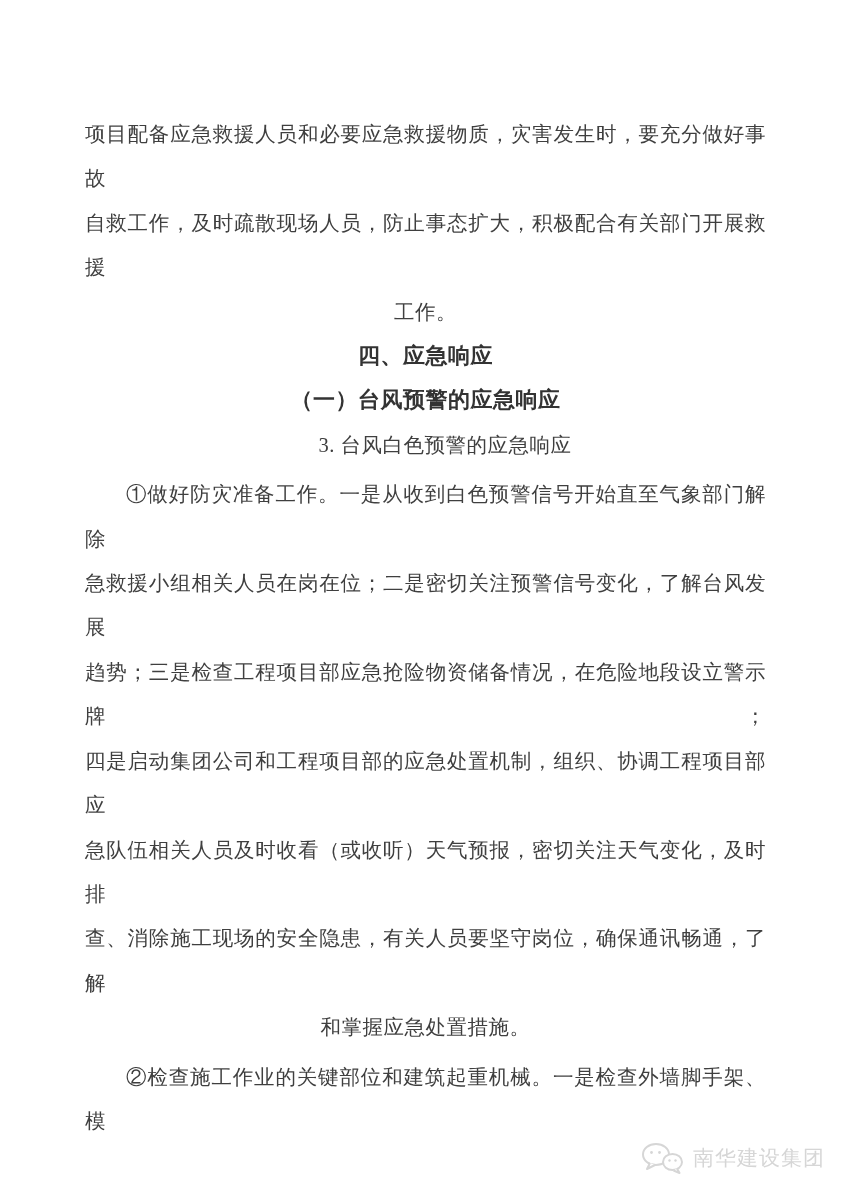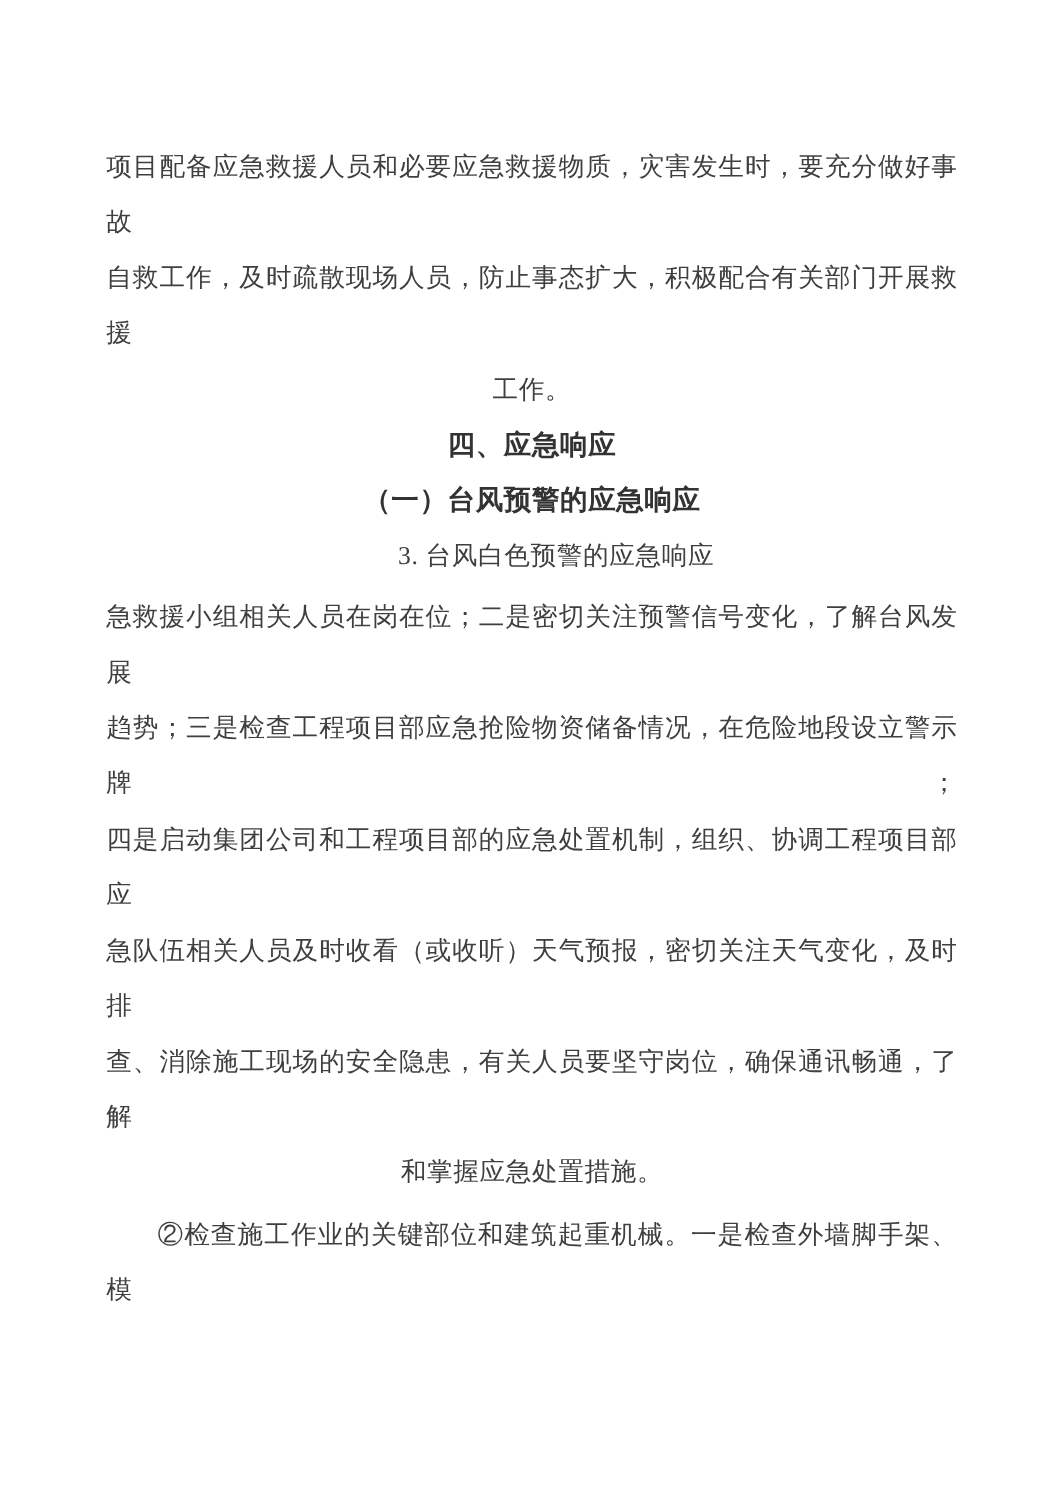--- a/index.html
+++ b/index.html
@@ -77,26 +77,42 @@
       <div class="block h1">
         <div class="line">四、应急响应</div>
       </div>
       <div class="block h2">
         <div class="line">（一）台风预警的应急响应</div>
       </div>
       <div class="block num">
         <div class="line">3.  台风白色预警的应急响应</div>
       </div>
       <div class="block body-para">
+        <div class="line indent fill">①做好防灾准备工作。一是从收到白色预警信号开始直至气象部门解除</div>
         <div class="line fill">急救援小组相关人员在岗在位；二是密切关注预警信号变化，了解台风发展</div>
         <div class="line fill">趋势；三是检查工程项目部应急抢险物资储备情况，在危险地段设立警示牌；</div>
         <div class="line fill">四是启动集团公司和工程项目部的应急处置机制，组织、协调工程项目部应</div>
         <div class="line fill">急队伍相关人员及时收看（或收听）天气预报，密切关注天气变化，及时排</div>
         <div class="line fill">查、消除施工现场的安全隐患，有关人员要坚守岗位，确保通讯畅通，了解</div>
         <div class="line">和掌握应急处置措施。</div>
       </div>
       <div class="block body-para">
         <div class="line indent fill">②检查施工作业的关键部位和建筑起重机械。一是检查外墙脚手架、模</div>
       </div>
     </main>
 
+  <footer class="watermark">
+    <span class="wm-icon">
+      <svg width="44" height="32" viewBox="0 0 44 32" fill="none" xmlns="http://www.w3.org/2000/svg">
+        <ellipse cx="16" cy="12.5" rx="13" ry="10.5" stroke="#d6d6d6" stroke-width="2" fill="#ffffff"></ellipse>
+        <path d="M10 21 L7 27 L15 23" stroke="#d6d6d6" stroke-width="2" fill="#ffffff" stroke-linejoin="round"></path>
+        <circle cx="11.5" cy="10.5" r="1.4" fill="#d6d6d6"></circle>
+        <circle cx="19.5" cy="10.5" r="1.4" fill="#d6d6d6"></circle>
+        <ellipse cx="32.5" cy="20" rx="9.5" ry="8" stroke="#d6d6d6" stroke-width="2" fill="#ffffff"></ellipse>
+        <path d="M37 26.5 L39.5 31 L33.5 28.5" stroke="#d6d6d6" stroke-width="2" fill="#ffffff" stroke-linejoin="round"></path>
+        <circle cx="29.5" cy="18.5" r="1.2" fill="#d6d6d6"></circle>
+        <circle cx="35.5" cy="18.5" r="1.2" fill="#d6d6d6"></circle>
+      </svg>
+    </span>
+    <span class="wm-text">南华建设集团</span>
+  </footer>
 
 </div>
 
 </body></html>

